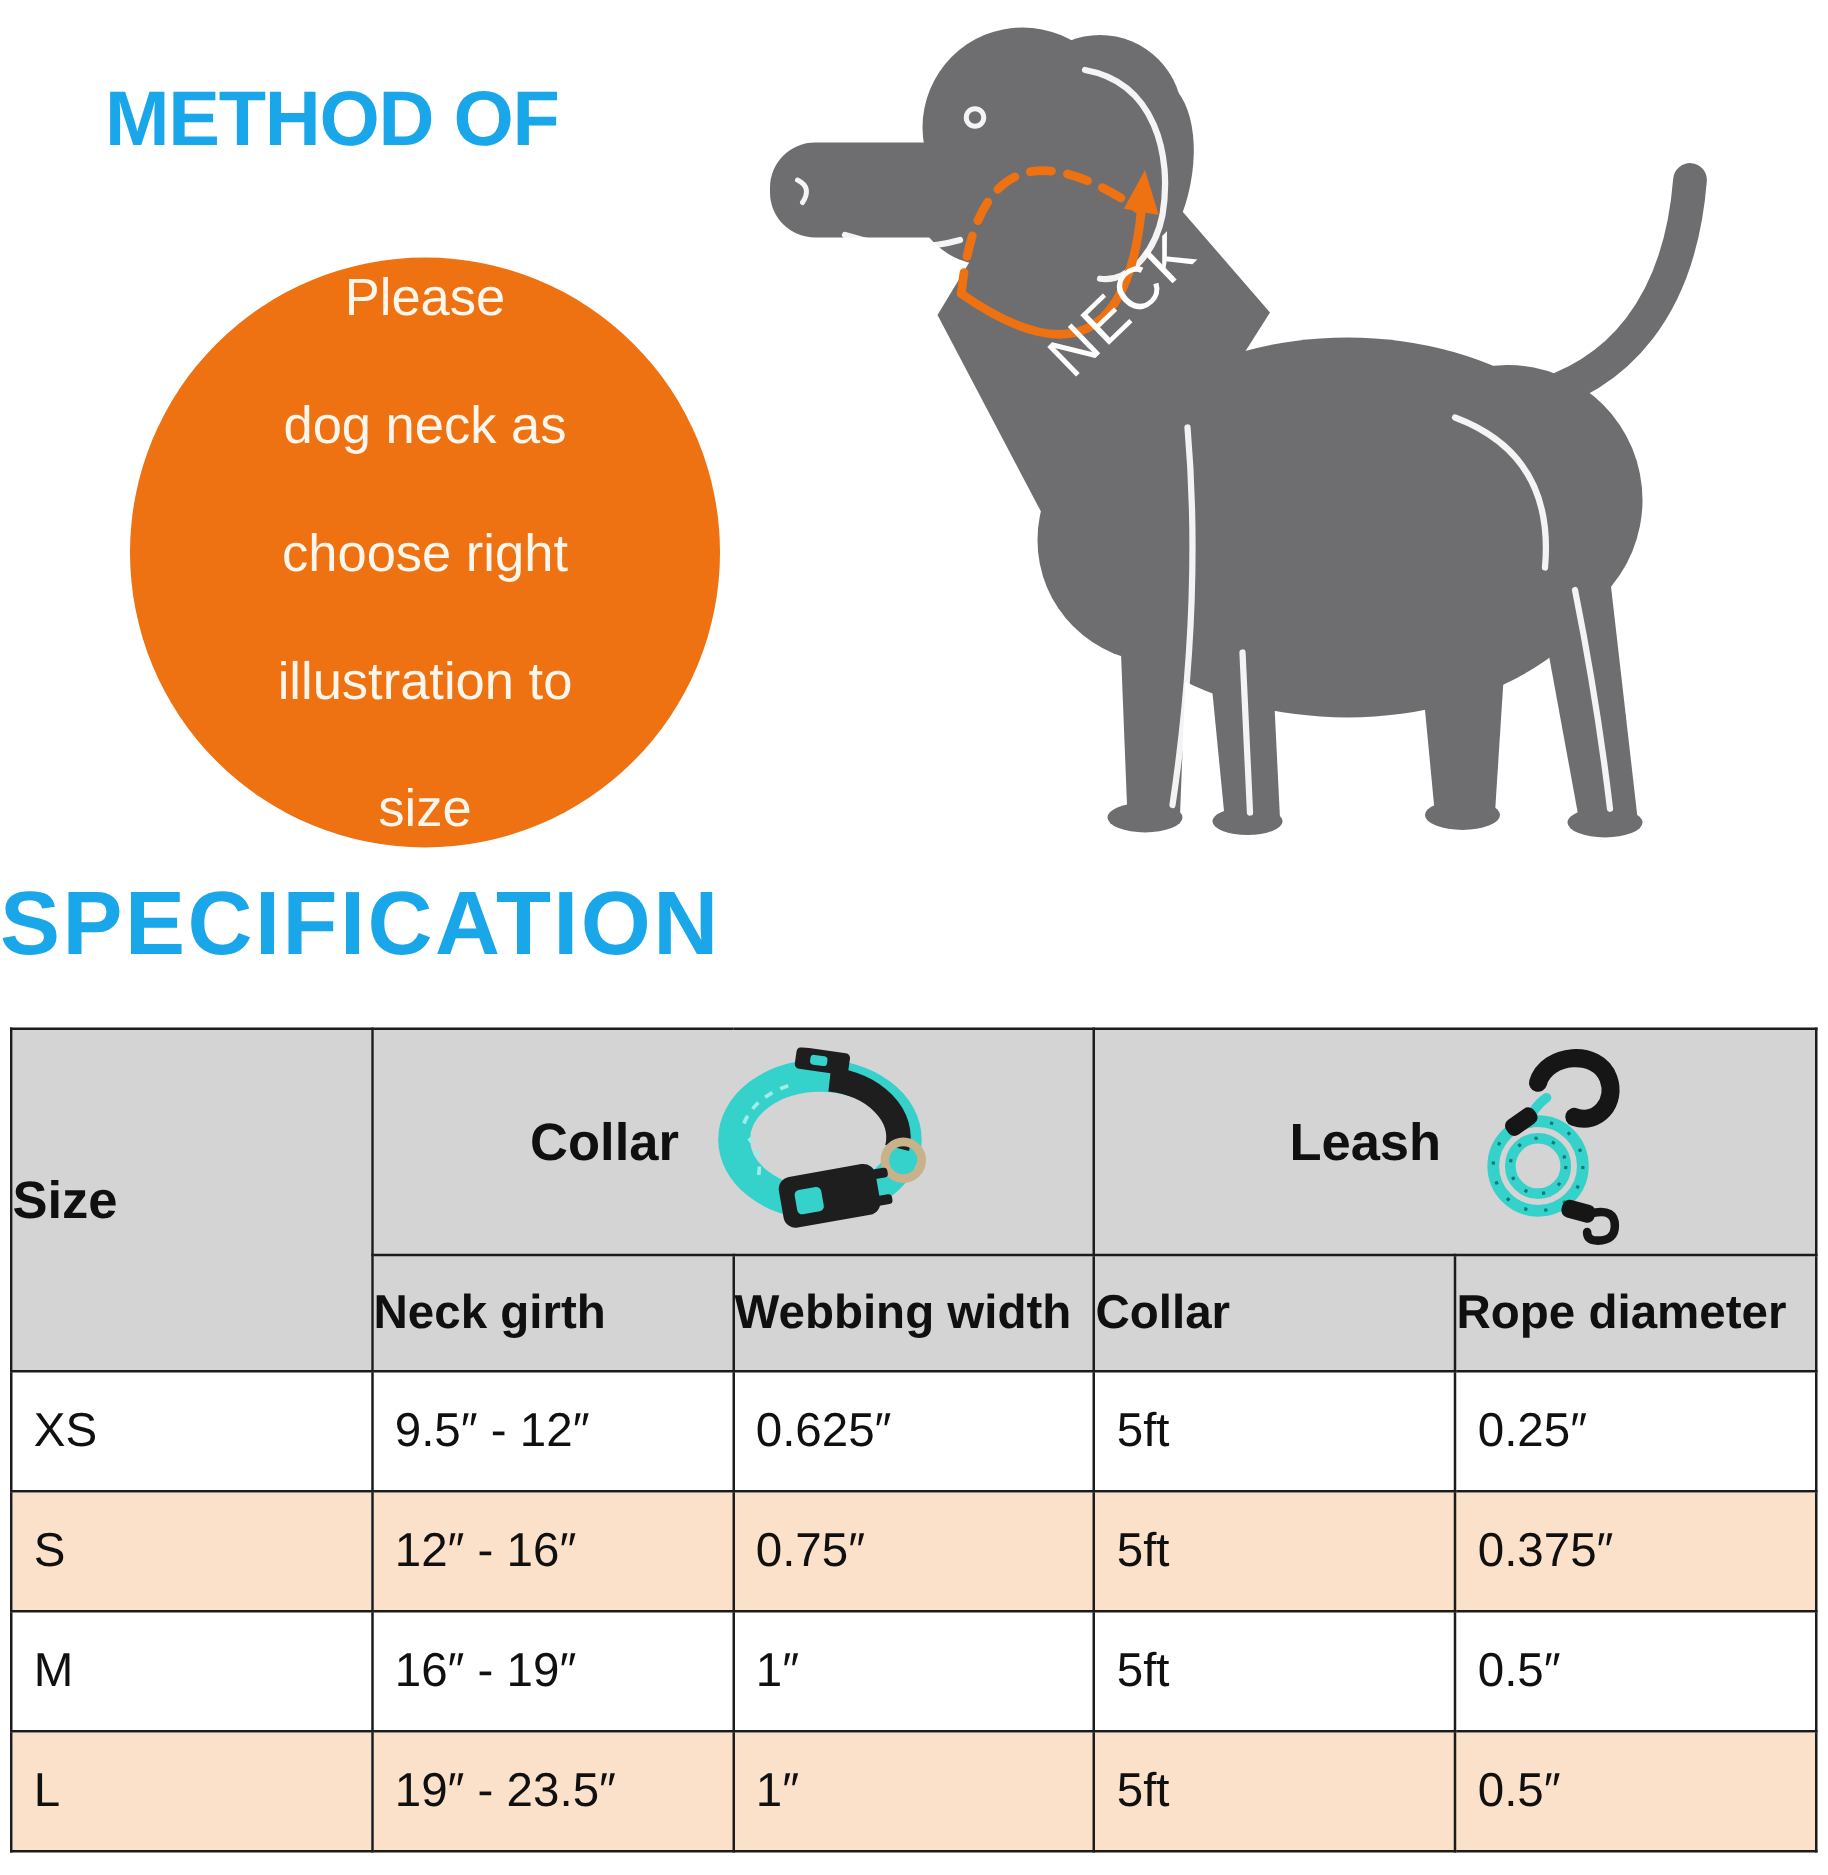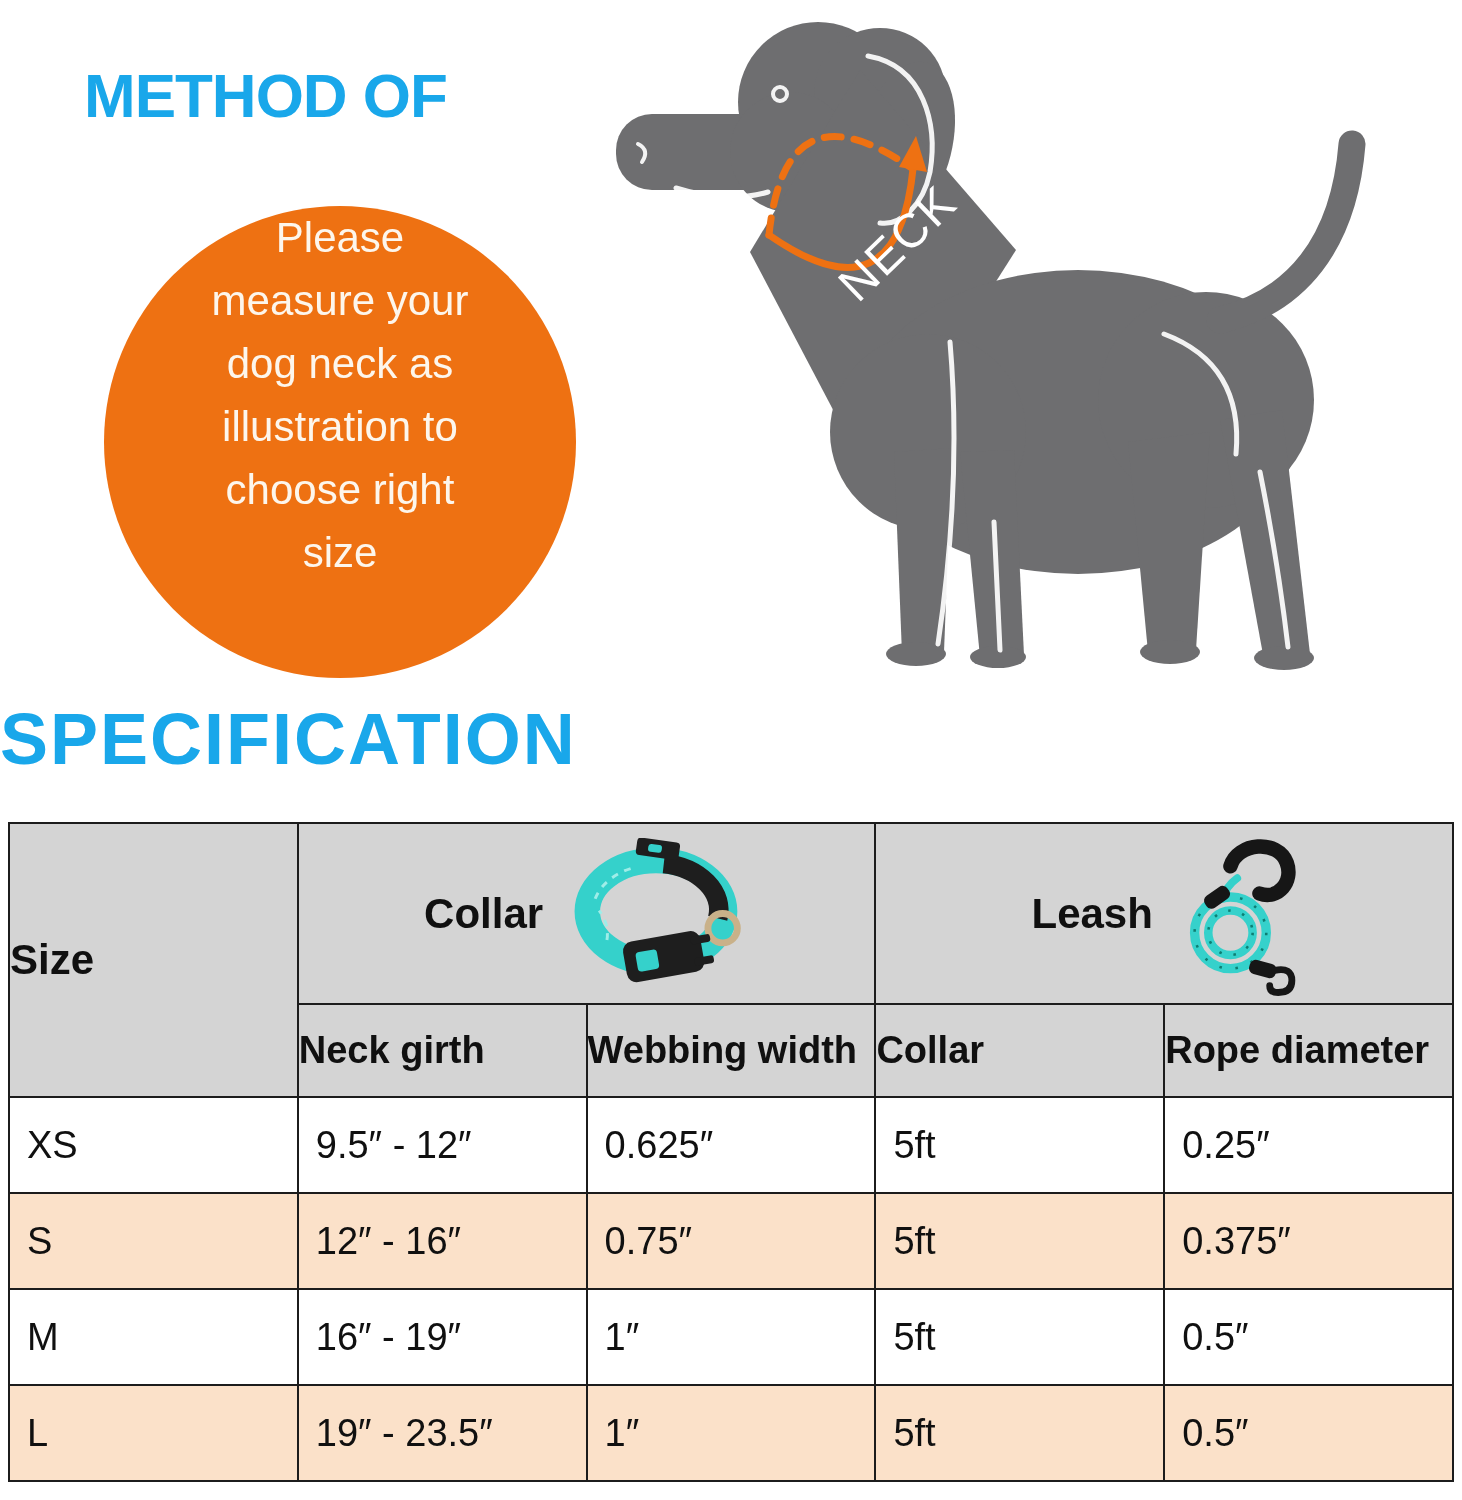--- a/index.html
+++ b/index.html
@@ -4,21 +4,21 @@
 <style>
   html,body{margin:0;padding:0;background:#ffffff;}
   body{font-family:"Liberation Sans",sans-serif;}
   .canvas{position:relative;width:1462px;height:1500px;background:#ffffff;overflow:hidden;}
 
   .headline{position:absolute;left:84px;top:44px;font-size:62px;font-weight:bold;
             line-height:60px;letter-spacing:-1px;color:var(--accent-blue,#19A7EA);margin-top:22px;}
 
   .note-circle{position:absolute;left:104px;top:206px;width:472px;height:472px;border-radius:50%;
                background:var(--accent-orange,#EE7112);display:flex;flex-direction:column;
-               justify-content:flex-start;align-items:center;text-align:center;
+               justify-content:space-between;align-items:center;text-align:center;
                color:var(--note-text,#FDF6EC);font-size:42px;line-height:63px;}
 
   .dog-art{position:absolute;left:608px;top:2px;width:852px;height:676px;}
 
   .section-title{position:absolute;left:0;top:698px;width:100%;
                  font-size:72px;font-weight:bold;letter-spacing:2px;
                  color:var(--accent-blue,#19A7EA);}
 
   .spec-table{position:absolute;left:8px;top:822px;width:1446px;border-collapse:collapse;
               table-layout:fixed;}
@@ -35,24 +35,23 @@
 <body>
 
 <div class="canvas">
 
   <div class="headline">
     <div>METHOD OF</div>
   </div>
 
   <div class="note-circle">
     <div>Please</div>
-    <div>measure your</div>
     <div>dog neck as</div>
+    <div>choose right</div>
     <div>illustration to</div>
-    <div>choose right</div>
     <div>size</div>
   </div>
 
   <svg class="dog-art" viewBox="0 0 852 676" xmlns="http://www.w3.org/2000/svg">
     <g fill="var(--dog-gray,#6E6E70)">
       <circle cx="210" cy="100" r="80"></circle>
       <circle cx="272" cy="92" r="66"></circle>
       <rect x="8" y="112" width="175" height="76" rx="36"></rect>
       <circle cx="182" cy="150" r="60"></circle>
       <ellipse cx="298" cy="142" rx="46" ry="84" transform="rotate(14 298 142)"></ellipse>

